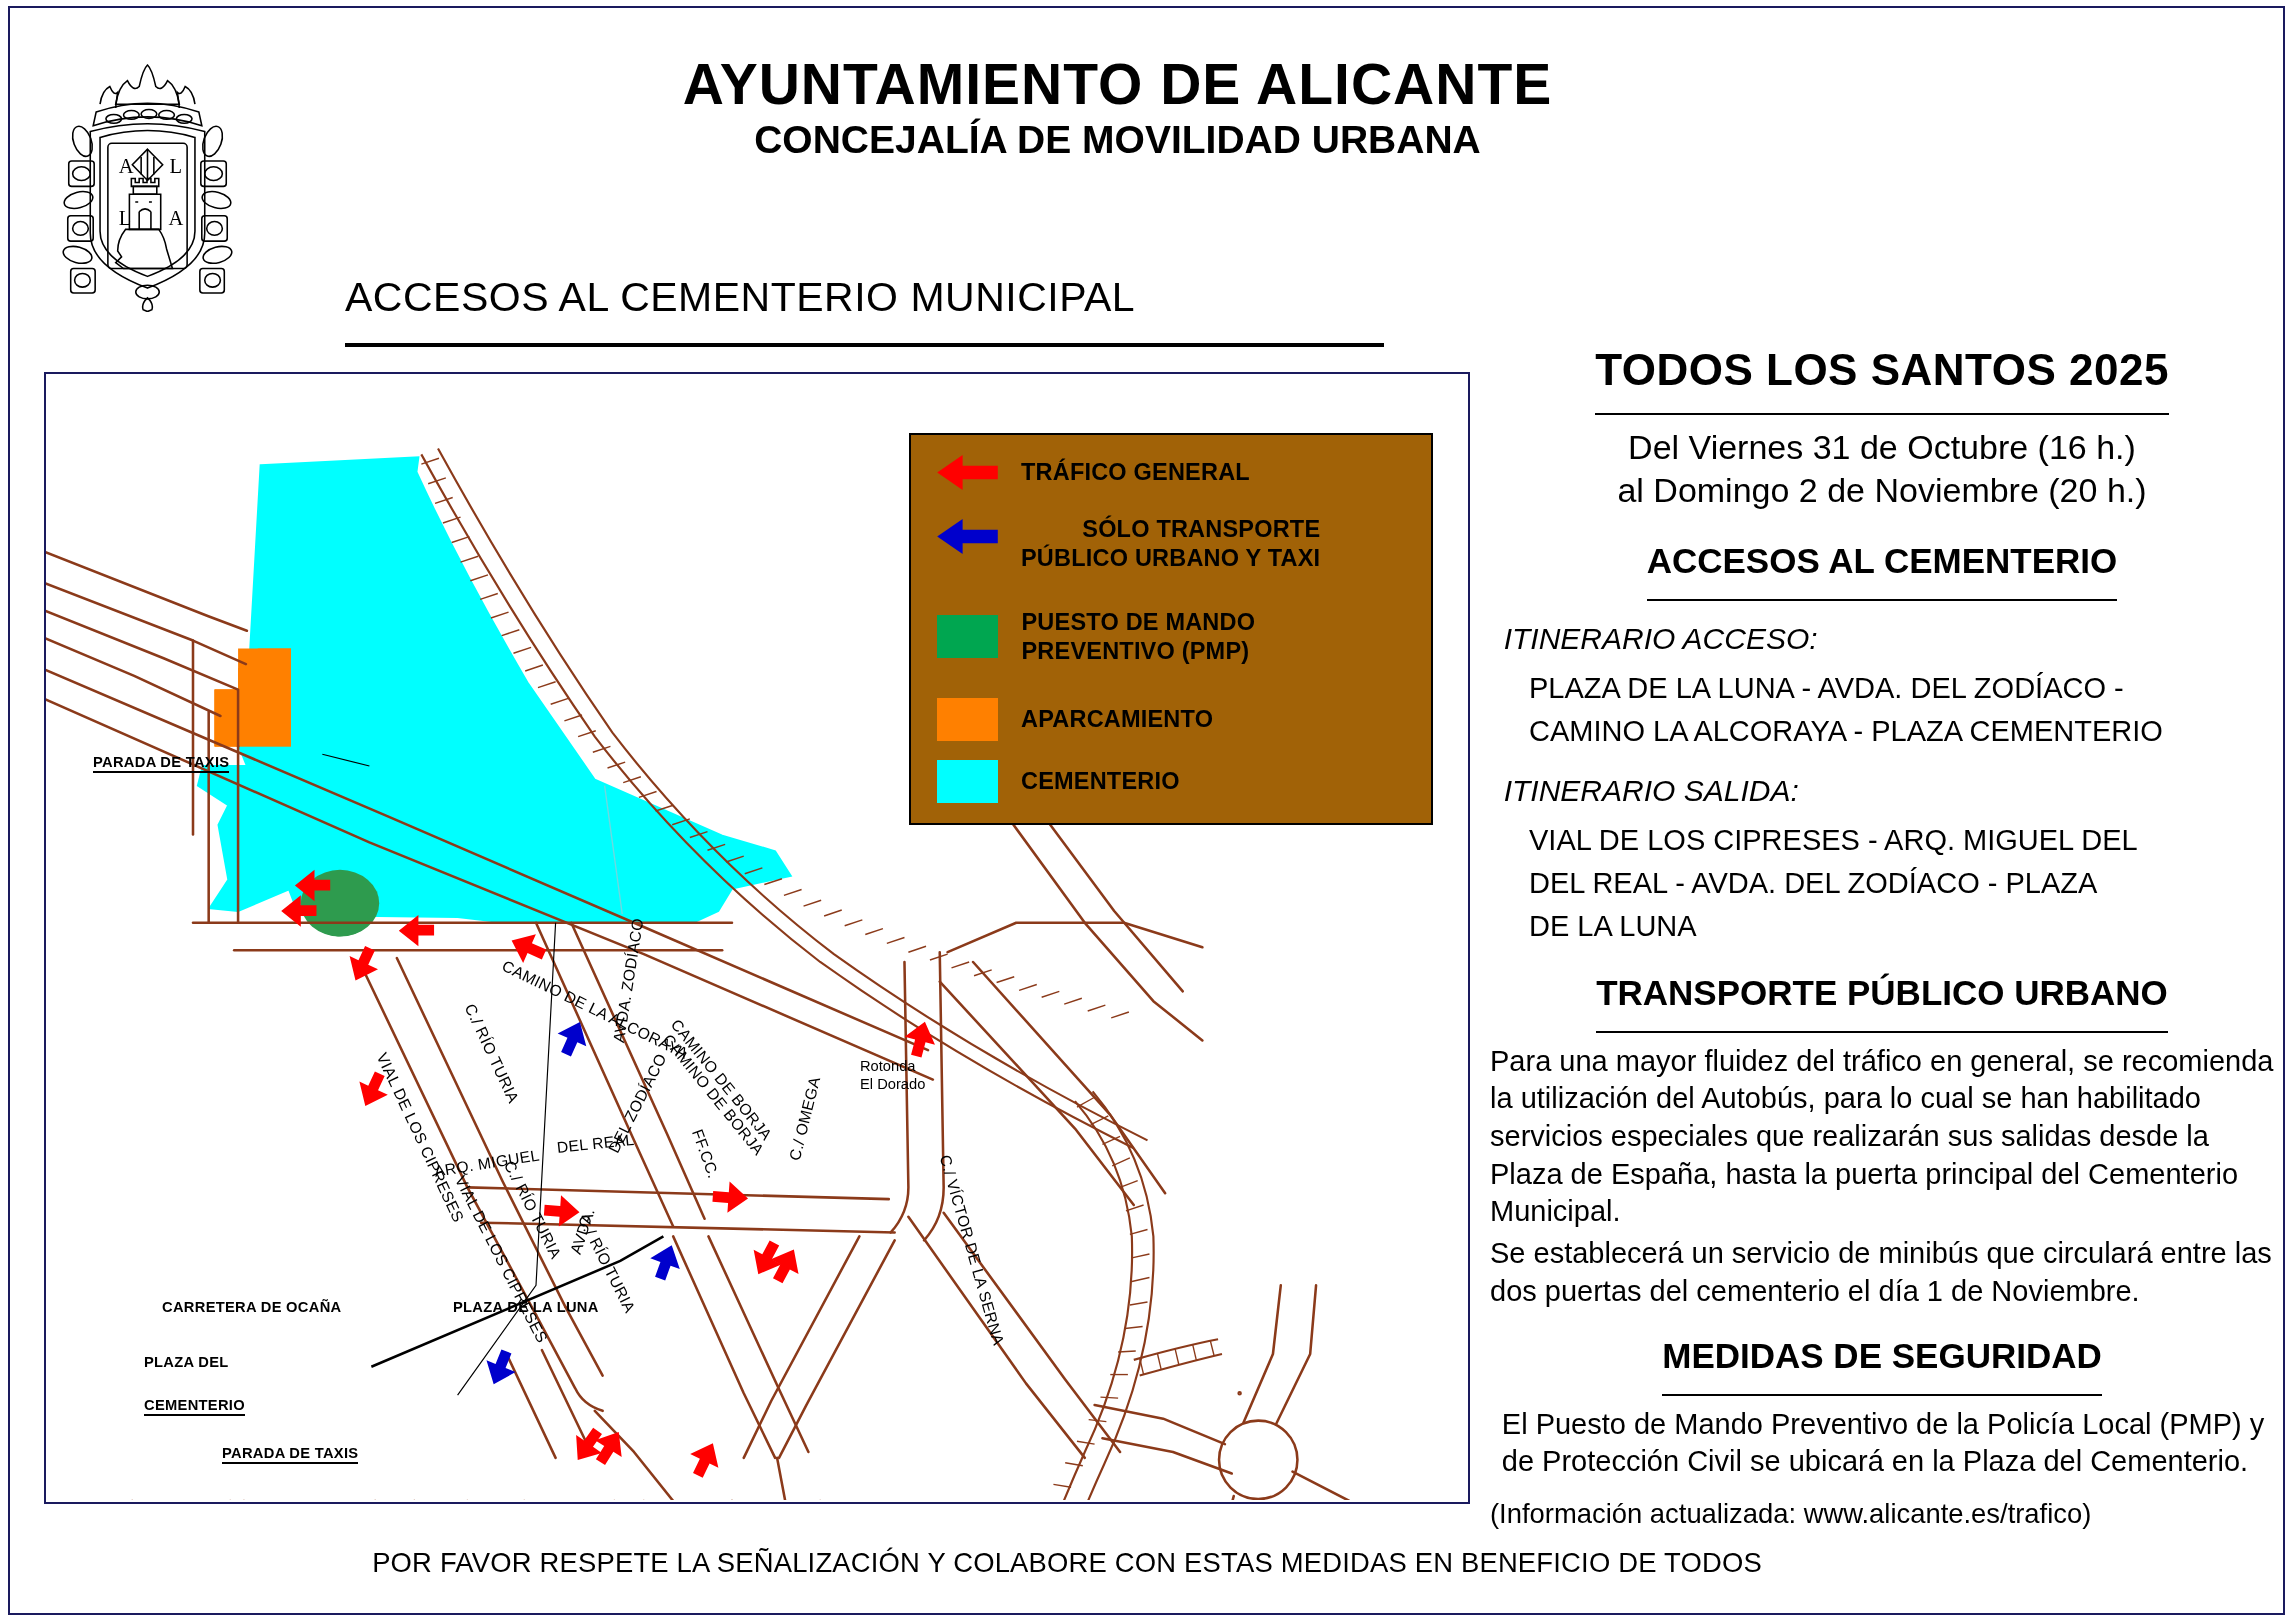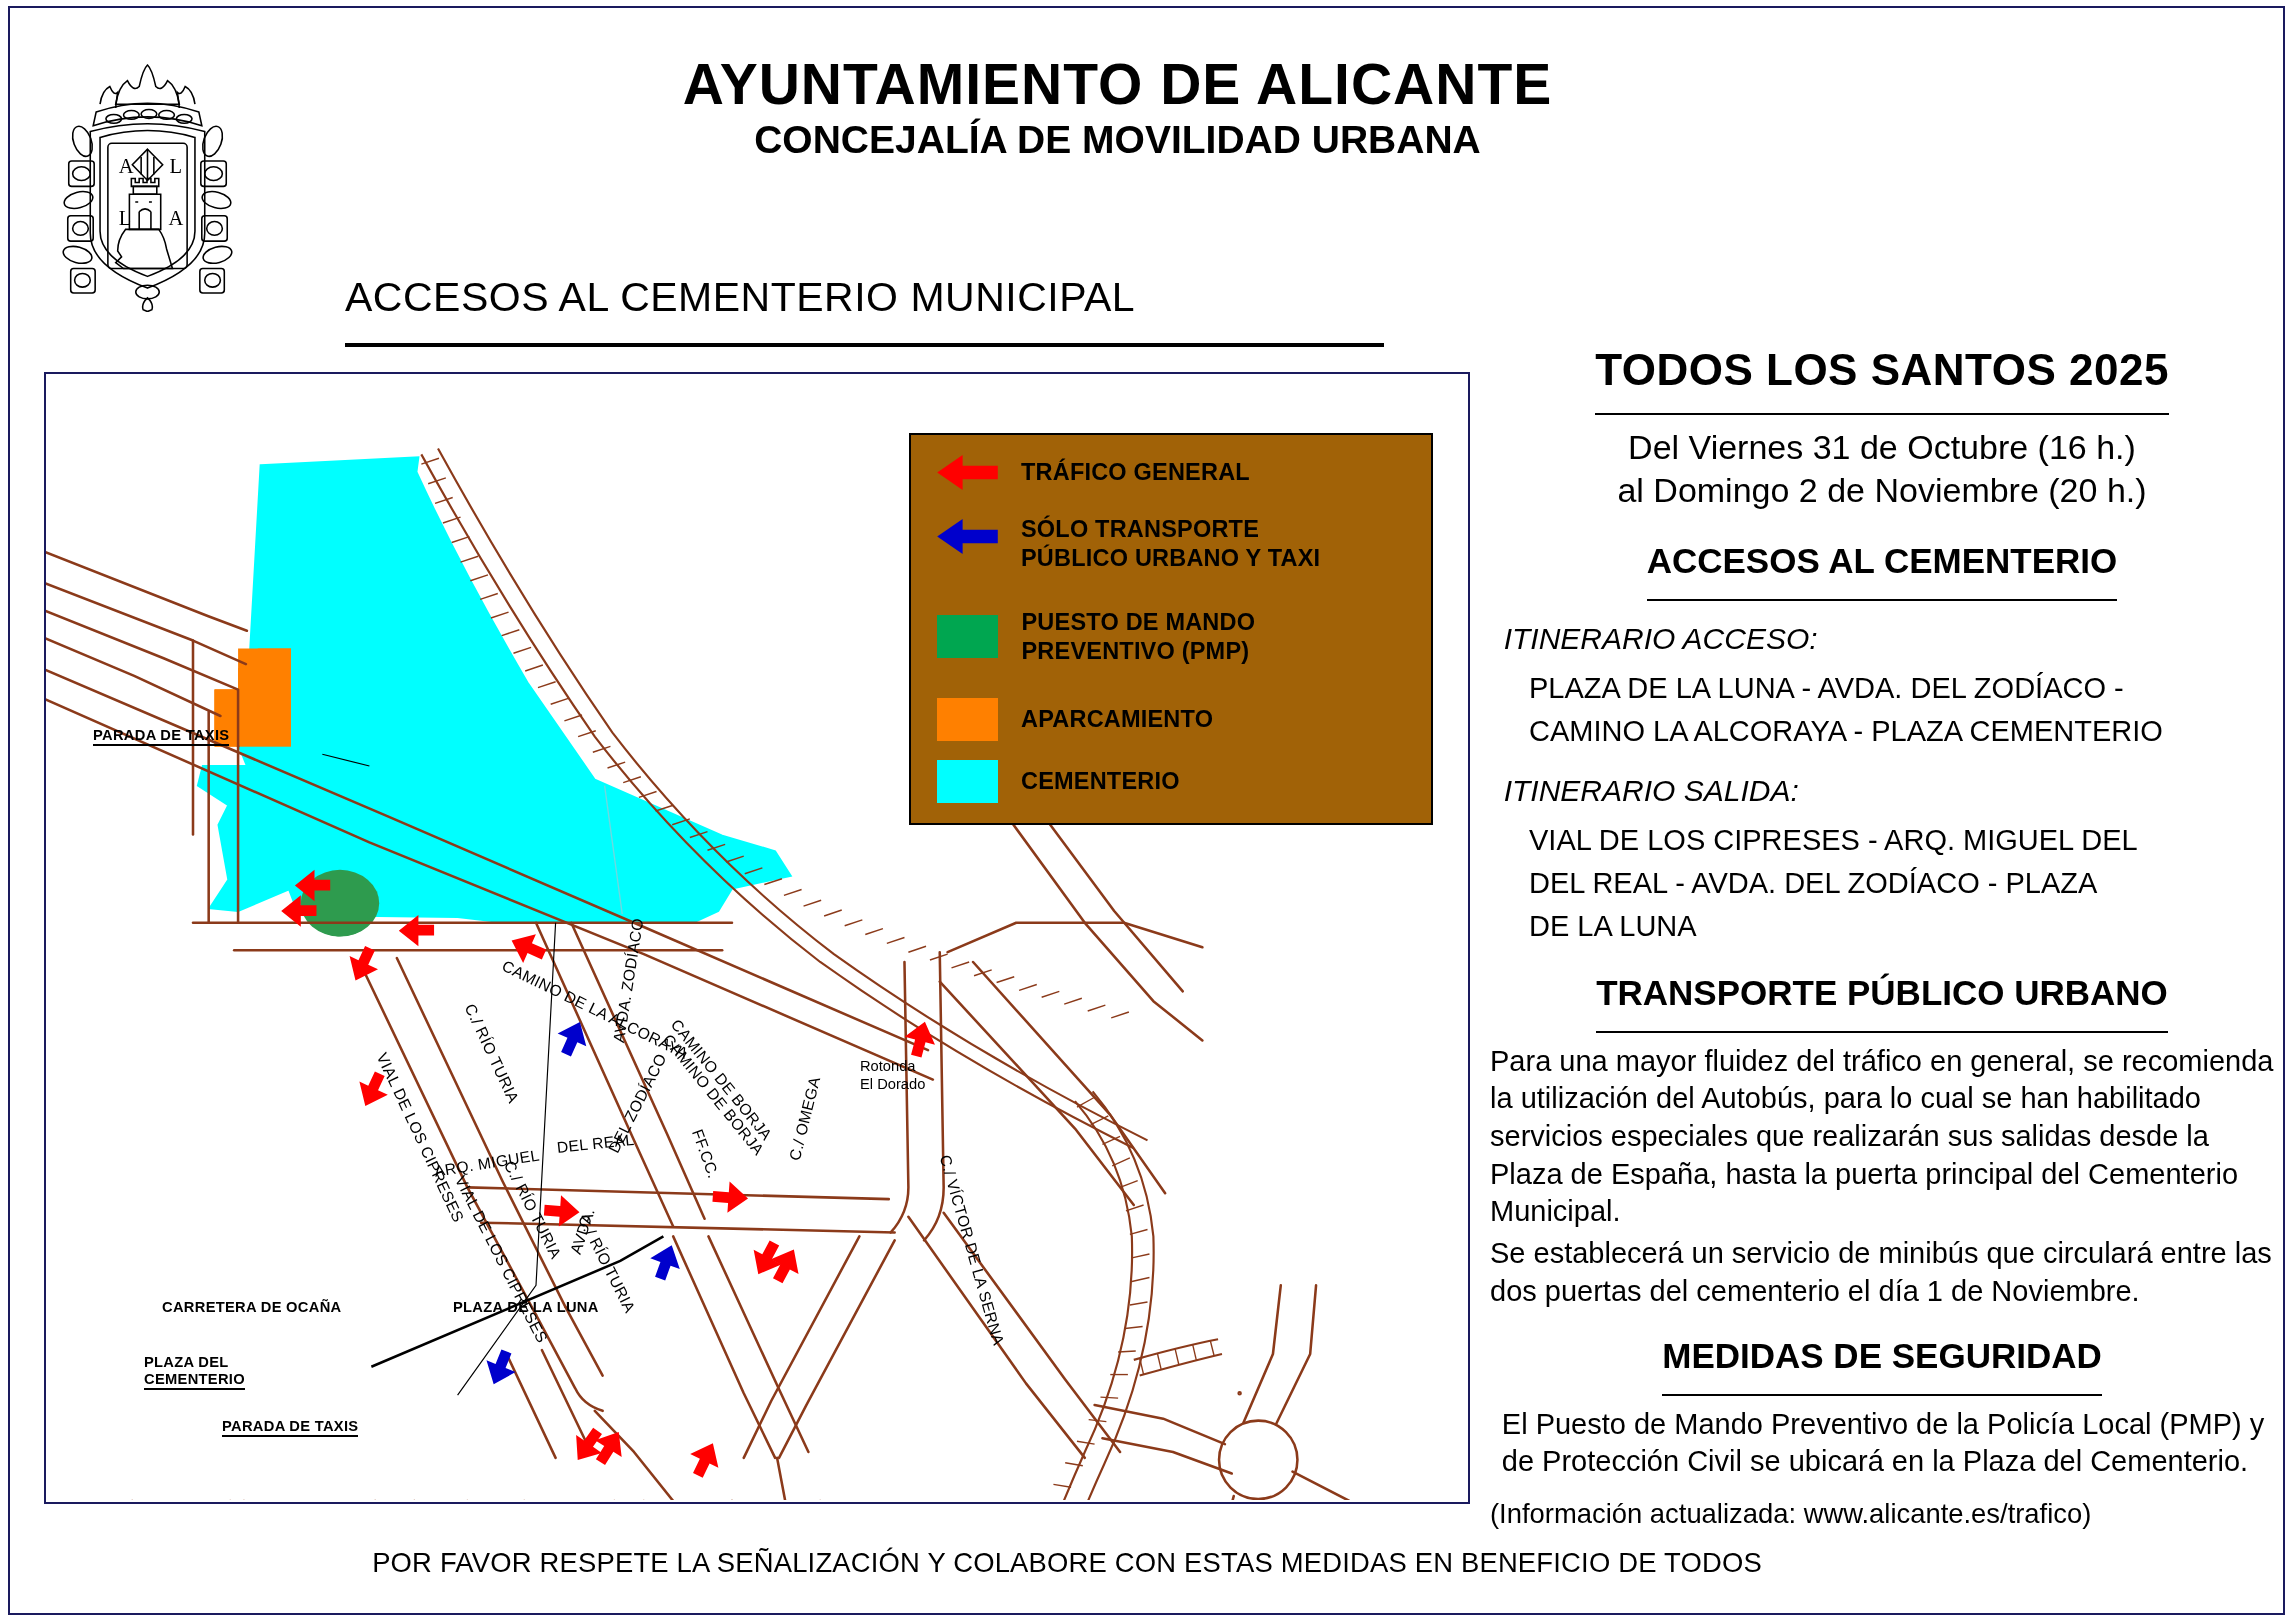--- a/index.html
+++ b/index.html
@@ -20,21 +20,21 @@
   #title-section{position:absolute;left:345px;top:274px;font-size:41px;
                  letter-spacing:0.5px;white-space:nowrap;}
   #title-section-rule{position:absolute;left:345px;top:343px;width:1039px;height:3.9px;background:#000;}
 
   
   #map{position:absolute;left:44px;top:372px;width:1426px;height:1132px;
        border:2.9px solid #1a1a5e;box-sizing:border-box;background:#fff;overflow:hidden;}
   #map svg{position:absolute;left:0;top:0;}
 
   .maplbl{position:absolute;font-size:14.7px;font-weight:bold;letter-spacing:0.3px;white-space:nowrap;}
-  .maplbl.u{border-bottom:2px solid #000;padding-bottom:1px;}
+  .maplbl.u{border-bottom:2px solid #000;padding-bottom:1px;margin-top:27px;}
   .plain{font-weight:normal;font-size:15.7px;}
 
   
   #legend{position:absolute;left:863px;top:59px;width:524px;height:392px;
           background:#a16207;border:2.9px solid #000;box-sizing:border-box;}
   .lg-row{position:absolute;display:flex;align-items:center;}
   .lg-sw{width:61px;height:43px;margin-right:23.5px;flex:0 0 auto;}
   .lg-tx{font-size:23.5px;font-weight:bold;line-height:1.22;letter-spacing:0.2px;}
 
   
@@ -403,21 +403,21 @@
     <div id="legend">
       <div class="lg-row" style="left:25.5px;top:15.7px;">
         <span class="lg-sw">
           <svg width="61" height="43" viewBox="0 0 62 44">
               <path d="M0 22 L26 4 L26 15 L62 15 L62 29 L26 29 L26 40 Z" fill="#FF0000"></path>
             </svg>
         </span>
         <span class="lg-tx">TRÁFICO GENERAL</span>
       </div>
 
-      <div class="lg-row" style="left:25.5px;top:80px;">
+      <div class="lg-row" style="left:25.5px;top:80px;text-align:right;">
         <span class="lg-sw" style="margin-top:2px;">
           <svg width="61" height="43" viewBox="0 0 62 44">
               <path d="M0 22 L26 4 L26 15 L62 15 L62 29 L26 29 L26 40 Z" fill="#0000CC"></path>
             </svg>
         </span>
         <span class="lg-tx" style="white-space:pre-line;">SÓLO TRANSPORTE
 PÚBLICO URBANO Y TAXI</span>
       </div>
 
       <div class="lg-row" style="left:26px;top:173px;">

